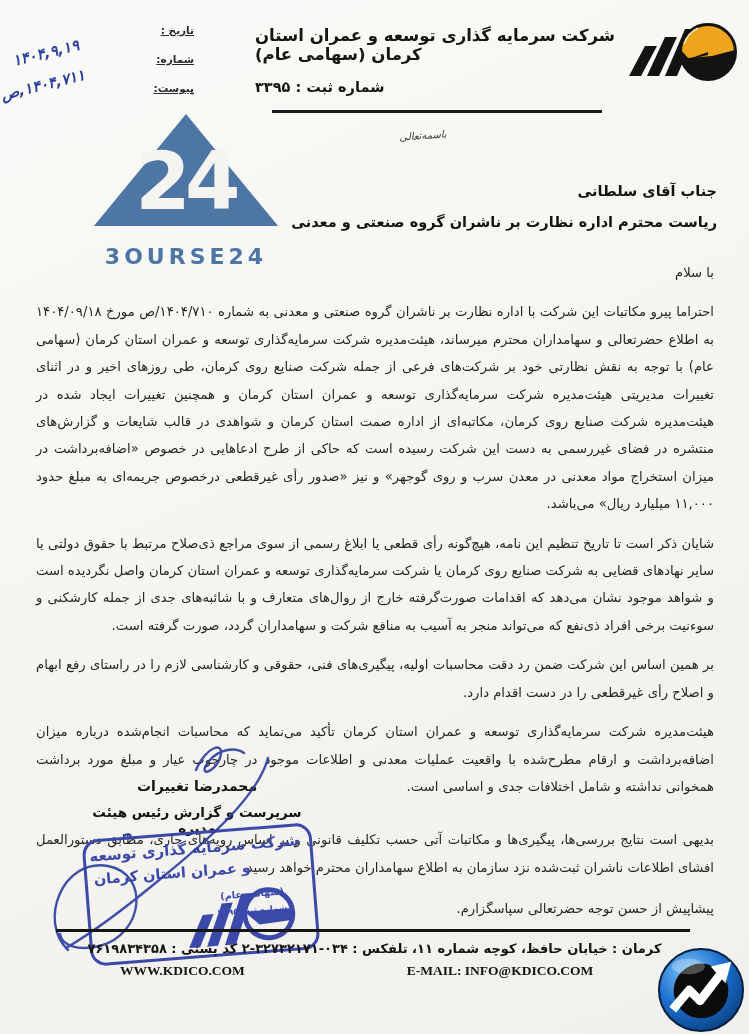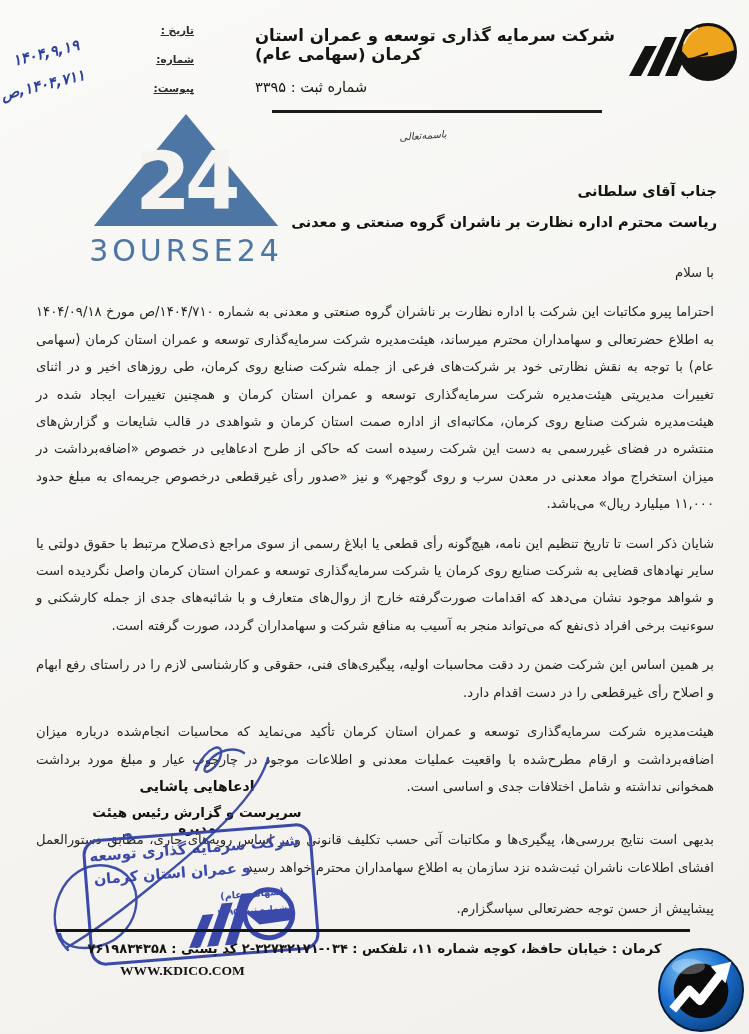--- a/index.html
+++ b/index.html
@@ -6,35 +6,35 @@
   .page{
     position:relative; width:749px; height:1034px; margin:0 auto;
     background:linear-gradient(155deg,#fafaf8 0%,#f5f4f1 55%,#f1f0ec 100%);
     overflow:hidden;
     font-family:"DejaVu Sans","Liberation Sans",sans-serif;
     color:#23221f;
   }
   
   .hdr-center{position:absolute;top:26px;left:255px;width:380px;text-align:left;direction:rtl;}
   .hdr-company{font-size:16.5px;font-weight:700;color:#161512;}
-  .hdr-reg{margin-top:15px;font-size:14.5px;font-weight:400;color:#161512;}
+  .hdr-reg{margin-top:15px;font-size:14.5px;font-weight:700;color:#161512;}
   .hdr-fields{position:absolute;top:24px;left:142px;width:52px;direction:rtl;text-align:right;}
   .hdr-field{font-size:10.5px;color:#2a2a28;margin-bottom:17px;font-weight:600;text-decoration:underline;}
   .hand{position:absolute;color:#2b3f9f;font-style:italic;font-weight:600;
         letter-spacing:3px;unicode-bidi:bidi-override;direction:ltr;white-space:nowrap;}
   .hand-date{top:44px;left:12px;font-size:15px;transform:rotate(-14deg);}
   .hand-num{top:76px;left:0px;font-size:15px;transform:rotate(-14deg);}
   .hdr-logo{position:absolute;top:16px;left:628px;width:114px;height:78px;}
   .hdr-line{position:absolute;top:110px;left:272px;width:330px;height:3px;background:#1c1c1a;}
   .besmellah{position:absolute;top:130px;left:388px;width:70px;font-size:10px;font-style:italic;
              color:#3c3a36;transform:rotate(-4deg);direction:rtl;text-align:center;}
   
   .b24{position:absolute;top:112px;left:88px;width:196px;text-align:center;}
   .b24 svg{display:block;margin:0 auto;}
-  .b24-word{margin-top:3px;font-size:30px;font-weight:400;color:#4e76a4;letter-spacing:4px;
+  .b24-word{margin-top:14px;font-size:22px;font-weight:700;color:#4e76a4;letter-spacing:4px;
             font-family:"DejaVu Sans","Liberation Sans",sans-serif;}
   
   .recipient{position:absolute;top:176px;right:32px;direction:rtl;text-align:right;
              font-weight:700;font-size:14.5px;line-height:31px;color:#14130f;}
   .body-block{position:absolute;top:247px;left:24px;width:702px;direction:rtl;
               font-size:13.2px;line-height:27.4px;text-align:justify;color:#262522;}
   .body-block p{margin:12px;}
   .salutation{text-align:right;}
   .gap-lg{margin-top:26px !important;}
   .gap-sm{margin-top:14px !important;}
@@ -115,21 +115,21 @@
     <p class="salutation">با سلام</p>
     <p>احتراما پیرو مکاتبات این شرکت با اداره نظارت بر ناشران گروه صنعتی و معدنی به شماره ۱۴۰۴/۷۱۰/ص مورخ ۱۴۰۴/۰۹/۱۸ به اطلاع حضرتعالی و سهامداران محترم میرساند، هیئت‌مدیره شرکت سرمایه‌گذاری توسعه و عمران استان کرمان (سهامی عام) با توجه به نقش نظارتی خود بر شرکت‌های فرعی از جمله شرکت صنایع روی کرمان، طی روزهای اخیر و در اثنای تغییرات مدیریتی هیئت‌مدیره شرکت سرمایه‌گذاری توسعه و عمران استان کرمان و همچنین تغییرات ایجاد شده در هیئت‌مدیره شرکت صنایع روی کرمان، مکاتبه‌ای از اداره صمت استان کرمان و شواهدی در قالب شایعات و گزارش‌های منتشره در فضای غیررسمی به دست این شرکت رسیده است که حاکی از طرح ادعاهایی در خصوص «اضافه‌برداشت در میزان استخراج مواد معدنی در معدن سرب و روی گوجهر» و نیز «صدور رأی غیرقطعی درخصوص جریمه‌ای به مبلغ حدود ۱۱,۰۰۰ میلیارد ریال» می‌باشد.</p>
     <p>شایان ذکر است تا تاریخ تنظیم این نامه، هیچ‌گونه رأی قطعی یا ابلاغ رسمی از سوی مراجع ذی‌صلاح مرتبط با حقوق دولتی یا سایر نهادهای قضایی به شرکت صنایع روی کرمان یا شرکت سرمایه‌گذاری توسعه و عمران استان کرمان واصل نگردیده است و شواهد موجود نشان می‌دهد که اقدامات صورت‌گرفته خارج از روال‌های متعارف و با شائبه‌های جدی از جمله کارشکنی و سوءنیت برخی افراد ذی‌نفع که می‌تواند منجر به آسیب به منافع شرکت و سهامداران گردد، صورت گرفته است.</p>
     <p>بر همین اساس این شرکت ضمن رد دقت محاسبات اولیه، پیگیری‌های فنی، حقوقی و کارشناسی لازم را در راستای رفع ابهام و اصلاح رأی غیرقطعی را در دست اقدام دارد.</p>
     <p>هیئت‌مدیره شرکت سرمایه‌گذاری توسعه و عمران استان کرمان تأکید می‌نماید که محاسبات انجام‌شده درباره میزان اضافه‌برداشت و ارقام مطرح‌شده با واقعیت عملیات معدنی و اطلاعات موجود در چارچوب عیار و مبلغ مورد برداشت همخوانی نداشته و شامل اختلافات جدی و اساسی است.</p>
     <p class="gap-lg">بدیهی است نتایج بررسی‌ها، پیگیری‌ها و مکاتبات آتی حسب تکلیف قانونی و بر اساس رویه‌های جاری، مطابق دستورالعمل افشای اطلاعات ناشران ثبت‌شده نزد سازمان به اطلاع سهامداران محترم خواهد رسید.</p>
     <p class="gap-sm">پیشاپیش از حسن توجه حضرتعالی سپاسگزارم.</p>
   </div>
 
   <div class="signatory">
-    <div class="sig-name">ادعاهایی پاشایی</div>
+    <div class="sig-name">محمدرضا تغییرات</div>
     <div class="sig-title">سرپرست و گزارش رئیس هیئت مدیره</div>
   </div>
 
   <div class="stamp">
     <div class="stamp-l1">شرکت سرمایه گذاری توسعه</div>
     <div class="stamp-l2">و عمران استان کرمان</div>
     <div class="stamp-l3">(سهامی عام)</div>
     <div class="stamp-l4">شماره ثبت ۳۳۹۵</div>
     <svg class="stamp-logo" viewBox="0 0 128 62" aria-hidden="true">
       <polygon points="14,58 30,26 41,26 25,58" fill="#3b49ab"></polygon>
@@ -145,20 +145,21 @@
       <path d="M168,34 c10,-24 30,-30 24,-12 c-5,15 -24,20 -11,3 c9,-11 25,-15 35,-8"></path>
       <path d="M240,22 C230,60 180,104 136,140 C100,170 62,198 38,212"></path>
       <path d="M40,214 C10,186 34,122 80,130 C122,138 116,198 72,210 C50,215 34,210 32,198"></path>
       <path d="M96,100 c4,-3 8,-2 6,2"></path>
     </g>
   </svg>
 
   <div class="foot-line"></div>
   <div class="foot-address">کرمان : خیابان حافظ، کوچه شماره ۱۱، تلفکس : ۰۳۴-۳۲۷۳۲۱۷۱-۲ کد پستی : ۷۶۱۹۸۳۴۳۵۸</div>
   <div class="foot-web">WWW.KDICO.COM</div>
+  <div class="foot-mail">E-MAIL: INFO@KDICO.COM</div>
 
   <svg class="news-logo" viewBox="0 0 90 88" aria-hidden="true">
     <defs>
       <radialGradient id="ng" cx="35%" cy="28%" r="85%">
         <stop offset="0%" stop-color="#7ec4f5"></stop>
         <stop offset="50%" stop-color="#1b6fd1"></stop>
         <stop offset="100%" stop-color="#083a72"></stop>
       </radialGradient>
     </defs>
     <ellipse cx="45" cy="44" rx="43" ry="42" fill="url(#ng)" stroke="#031f3f" stroke-width="2"></ellipse>

